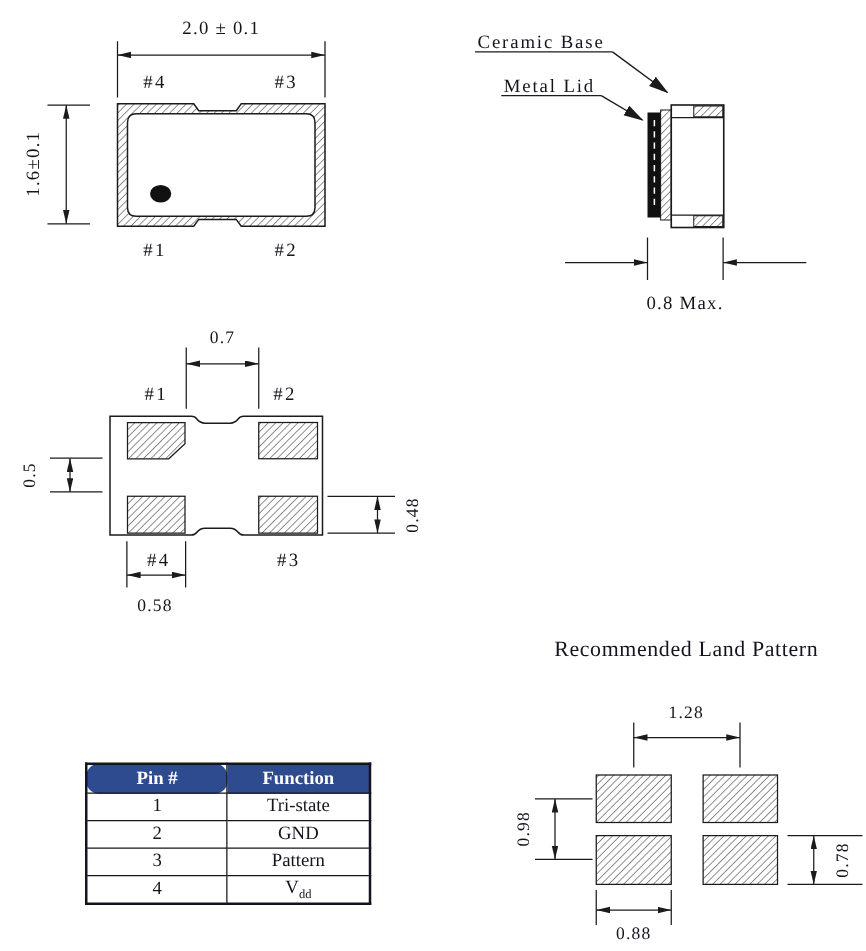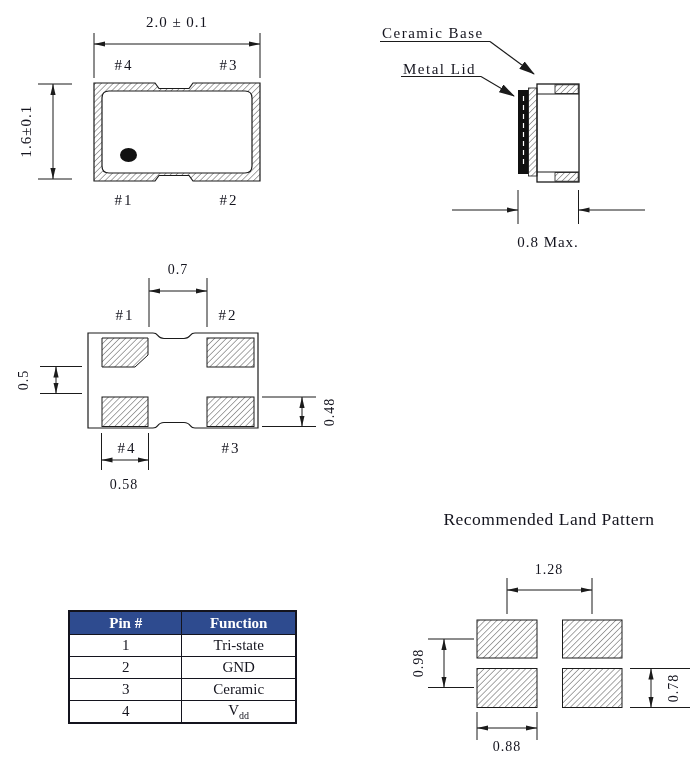--- a/index.html
+++ b/index.html
@@ -140,36 +140,36 @@
 
     <path d="M477,712 V740 M537,712 V740" stroke="#1b1b1b" stroke-width="1"></path>
     <line x1="477" y1="728" x2="537" y2="728" stroke="#1b1b1b" stroke-width="1" marker-start="url(#arr)" marker-end="url(#arr)"></line>
     <text class="dim-sm" x="507" y="751" text-anchor="middle">0.88</text>
   </g>
 </svg>
 
 <table id="pin-table">
   <thead>
     <tr>
-      <th class="c1" style="background: rgb(46, 75, 143); color: rgb(255, 255, 255);">Pin #</th>
+      <th class="c1" style="background: rgb(46, 75, 143); color: rgb(255, 255, 255); border-radius: 10px;">Pin #</th>
       <th class="c2" style="background: rgb(46, 75, 143); color: rgb(255, 255, 255);">Function</th>
     </tr>
   </thead>
   <tbody>
     <tr>
       <td>1</td>
       <td>Tri-state</td>
     </tr>
     <tr>
       <td>2</td>
       <td>GND</td>
     </tr>
     <tr>
       <td>3</td>
-      <td>Ceramic</td>
+      <td>Pattern</td>
     </tr>
     <tr>
       <td>4</td>
       <td><span>V</span><sub>dd</sub></td>
     </tr>
   </tbody>
 </table>
 
 </div>
 

